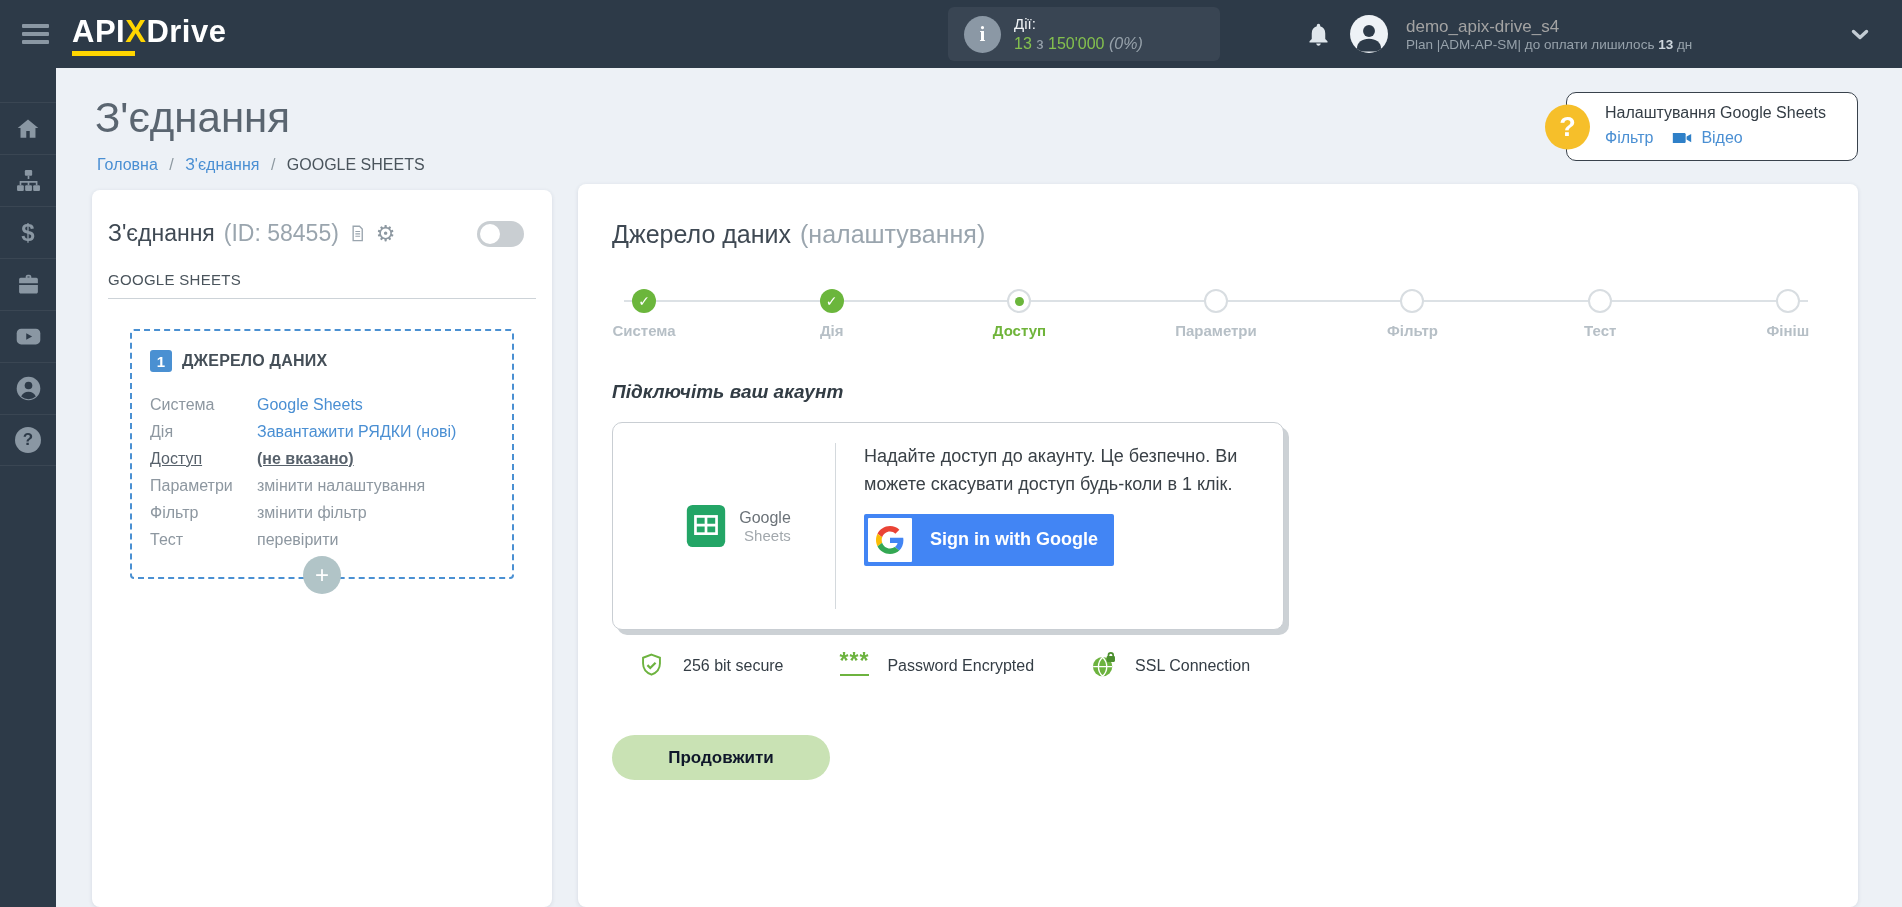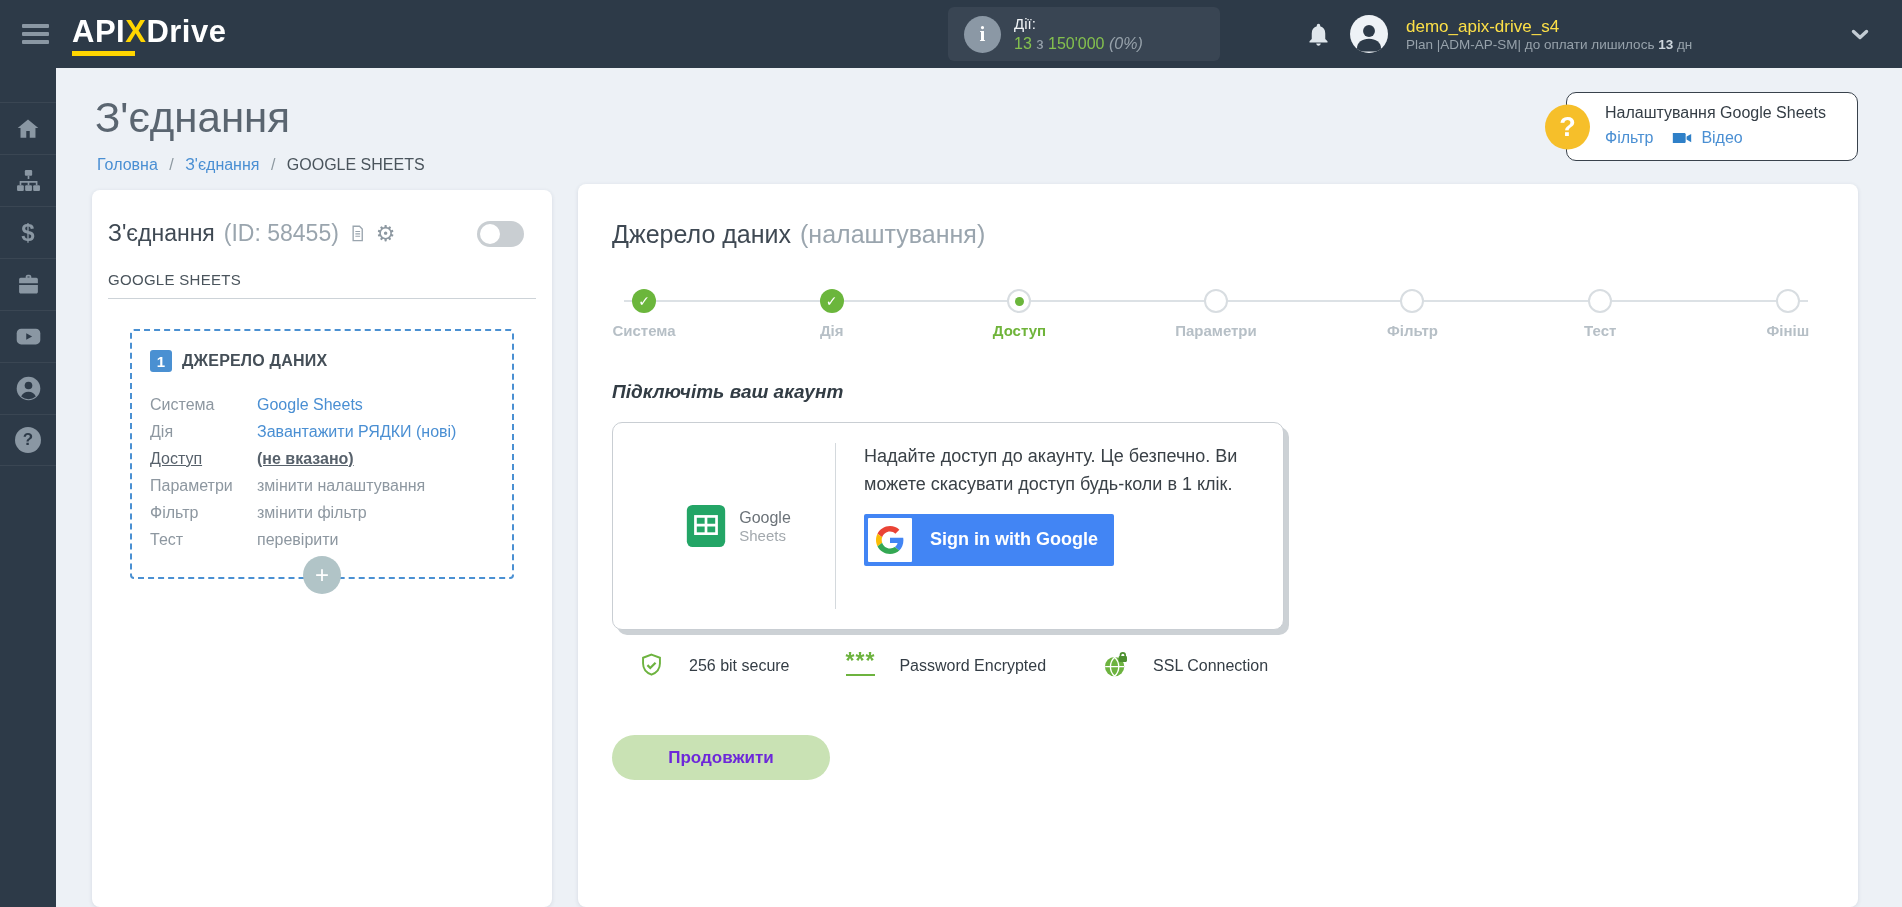--- a/index.html
+++ b/index.html
@@ -25,21 +25,21 @@
   .actions-l2 { font-size:16px; }
   .green-num { color:#84c04e; }
   .dim { color:#97a2ab; }
   .pct { color:#97a2ab; font-style:italic; }
 
   .right-cluster { position:absolute; right:30px; top:0; height:68px; display:flex; align-items:center; gap:18px; }
   .bell { cursor:pointer; display:flex; }
   .avatar { width:38px; height:38px; border-radius:50%; background:#eef2f6; overflow:hidden;
     display:flex; align-items:flex-end; justify-content:center; cursor:pointer; flex:none; }
   .user-block { width:318px; cursor:pointer; }
-  .user-name { color:#fde047; font-size:17px; margin-bottom:0; }
+  .user-name { color:#a3a3a3; font-size:17px; margin-bottom:0; }
   .user-plan { color:#97a2ab; font-size:13.5px; }
   .user-plan b { color:#cfd7de; }
   .chev { margin-left:106px; cursor:pointer; display:flex; }
 
   
   .sidebar { position:absolute; top:68px; left:0; width:56px; height:839px; background:#2d3a48; z-index:10; }
   .side-items { margin-top:34px; }
   .side-item { height:52px; display:flex; align-items:center; justify-content:center;
     border-top:1px solid #3a4653; color:#8a97a3; cursor:pointer; }
   .side-item:last-child { border-bottom:1px solid #3a4653; }
@@ -113,44 +113,44 @@
   .step.active .circle::after { content:""; width:9px; height:9px; border-radius:50%; background:#6bb63c; }
   .step.pending .circle { background:#fff; border:2px solid #d8dde1; }
   .step-label { margin-top:9px; font-size:15px; font-weight:bold; color:#b6bfc6; }
   .step.active .step-label { color:#6fb43a; }
 
   .connect-heading { margin-top:42px; font-size:19px; font-weight:bold; color:#323c44;font-style:italic; }
 
   .google-box { margin-top:19px; width:672px; min-height:208px; background:#fff;
     border:1px solid #c9ced3; border-radius:10px; box-shadow:5px 5px 0 #ccd1d5;
     display:flex; align-items:stretch; padding:20px 26px; }
-  .gb-left { width:196px; display:flex; align-items:center; justify-content:center; gap:10px; flex:none; }
+  .gb-left { width:196px; display:flex; align-items:center; justify-content:center; gap:10px; flex:none;text-align:right; }
   .gb-service-name div:first-child { font-size:16px; color:#6b7278; }
   .gb-service-name div:last-child { font-size:15px; color:#a2a8ad; }
   .gb-divider { width:1px; background:#d4d9dd; }
   .gb-right { flex:1; padding-left:28px; }
   .gb-desc { font-size:18px; color:#3a4147; line-height:1.55; max-width:428px; }
   .gsi-btn { margin-top:15px; width:250px; height:52px; background:#4285f4; border:none; border-radius:2px;
     position:relative; display:flex; align-items:center; cursor:pointer; padding-left:50px; }
   .gsi-gbox { position:absolute; left:4px; top:4px; width:44px; height:44px; background:#fff;
     border-radius:1px; display:flex; align-items:center; justify-content:center; }
   .gsi-label { flex:1; text-align:center; color:#fff; font-size:18px; font-weight:bold;
     font-family:"Liberation Sans","DejaVu Sans",sans-serif; }
   .gb-disclaimer { margin-top:13px; font-size:13.5px; color:#60676d; line-height:1.5;
     max-width:428px; text-align:justify; }
   .gb-disclaimer .u-link { text-decoration:underline; cursor:pointer; }
 
   .security-row { margin-top:22px; display:flex; align-items:center; gap:56px; padding-left:26px; }
-  .sec-item { display:flex; align-items:center; gap:24px; }
+  .sec-item { display:flex; align-items:center; gap:18px; }
   .sec-label { font-size:16px; color:#343d45; }
   .asterisks { font-size:23px; font-weight:bold; color:#6db33f; line-height:10px;
     padding-bottom:8px; border-bottom:2px solid #6db33f; letter-spacing:1px; }
 
   .continue-btn { margin-top:56px; width:218px; height:45px; border:none; border-radius:23px;
-    background:#c9e2b4; color:#6d28d9; font-size:17px; font-weight:bold; cursor:pointer;
+    background:#c9e2b4; color:#0f172a; font-size:17px; font-weight:bold; cursor:pointer;
     font-family:"Liberation Sans","DejaVu Sans",sans-serif; }
 </style>
 </head>
 <body>
 
 <header class="topbar">
   <div class="burger">
       <span></span>
       <span></span>
       <span></span>

